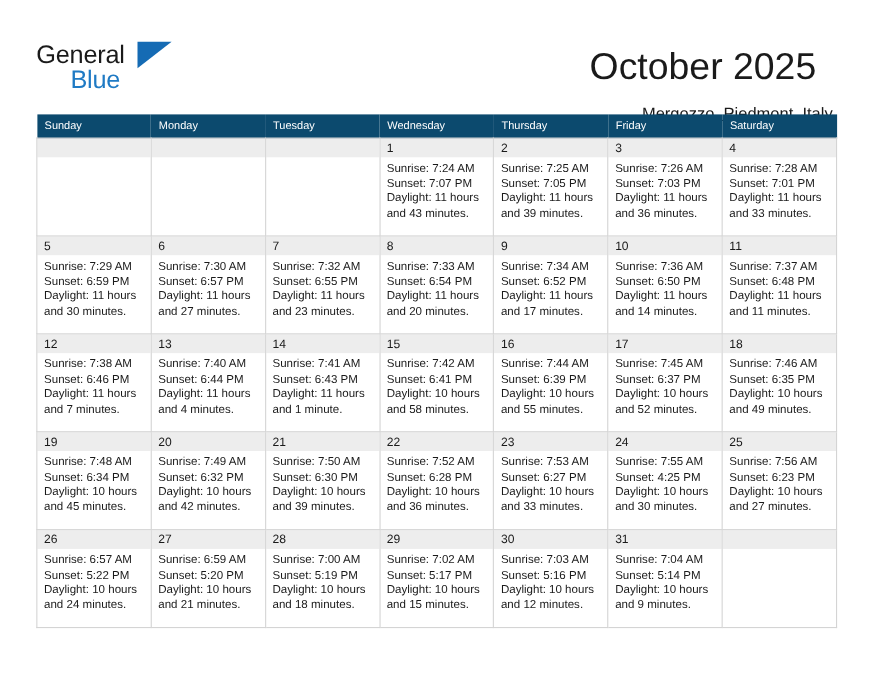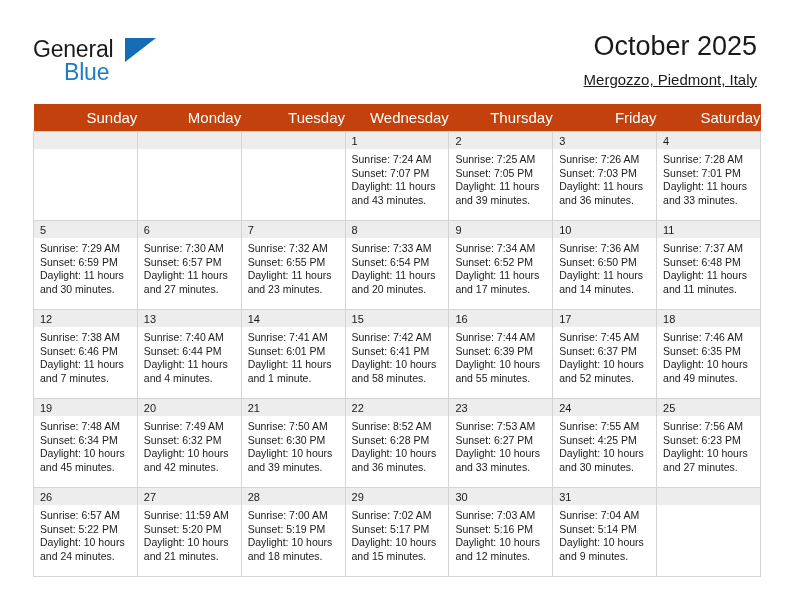--- a/index.html
+++ b/index.html
@@ -53,50 +53,50 @@
     border-left: 31px solid #156bb4;
     border-bottom: 24px solid transparent;
   }
 
   .title-block {
     position: absolute;
     right: 35px; top: 30px;
     text-align: right;
   }
   .cal-title {
-    font-size: 27px;
+    font-size: 34px;
     line-height: 33px;
     color: #1a1a1a;
     font-weight: normal;
-    margin: 0;
+    margin: 15px;
     white-space: nowrap;
   }
   .cal-subtitle {
     font-size: 15px;
     line-height: 22px;
     color: #1a1a1a;
     margin: 6px 0 0 0;
     white-space: nowrap;
     text-decoration: underline;
   }
 
   
   .calendar {
     position: absolute;
     left: 33px; top: 104px;
     width: 728px;
     border-collapse: collapse;
     table-layout: fixed;
   }
   .calendar th {
-    background: #c2410c;
+    background: #0c4a6e;
     color: #ffffff;
-    font-size: 15px;
+    font-size: 10px;
     font-weight: normal;
-    text-align: right;
+    text-align: left;
     padding: 5px 0 5px 7px;
     height: 21px;
     border: none;
   }
   .calendar td {
     vertical-align: top;
     width: 104px;
     height: 89px;
     border-left: 1px solid #d4d4d4;
     border-right: 1px solid #d4d4d4;
@@ -285,21 +285,21 @@
               <div>Sunrise: 7:40 AM</div>
               <div>Sunset: 6:44 PM</div>
               <div>Daylight: 11 hours</div>
               <div>and 4 minutes.</div>
             </div>
           </td>
           <td>
             <div class="daynum-bar">14</div>
             <div class="cell-lines">
               <div>Sunrise: 7:41 AM</div>
-              <div>Sunset: 6:01 PM</div>
+              <div>Sunset: 6:43 PM</div>
               <div>Daylight: 11 hours</div>
               <div>and 1 minute.</div>
             </div>
           </td>
           <td>
             <div class="daynum-bar">15</div>
             <div class="cell-lines">
               <div>Sunrise: 7:42 AM</div>
               <div>Sunset: 6:41 PM</div>
               <div>Daylight: 10 hours</div>
@@ -358,21 +358,21 @@
             <div class="cell-lines">
               <div>Sunrise: 7:50 AM</div>
               <div>Sunset: 6:30 PM</div>
               <div>Daylight: 10 hours</div>
               <div>and 39 minutes.</div>
             </div>
           </td>
           <td>
             <div class="daynum-bar">22</div>
             <div class="cell-lines">
-              <div>Sunrise: 8:52 AM</div>
+              <div>Sunrise: 7:52 AM</div>
               <div>Sunset: 6:28 PM</div>
               <div>Daylight: 10 hours</div>
               <div>and 36 minutes.</div>
             </div>
           </td>
           <td>
             <div class="daynum-bar">23</div>
             <div class="cell-lines">
               <div>Sunrise: 7:53 AM</div>
               <div>Sunset: 6:27 PM</div>
@@ -405,21 +405,21 @@
             <div class="cell-lines">
               <div>Sunrise: 6:57 AM</div>
               <div>Sunset: 5:22 PM</div>
               <div>Daylight: 10 hours</div>
               <div>and 24 minutes.</div>
             </div>
           </td>
           <td>
             <div class="daynum-bar">27</div>
             <div class="cell-lines">
-              <div>Sunrise: 11:59 AM</div>
+              <div>Sunrise: 6:59 AM</div>
               <div>Sunset: 5:20 PM</div>
               <div>Daylight: 10 hours</div>
               <div>and 21 minutes.</div>
             </div>
           </td>
           <td>
             <div class="daynum-bar">28</div>
             <div class="cell-lines">
               <div>Sunrise: 7:00 AM</div>
               <div>Sunset: 5:19 PM</div>

